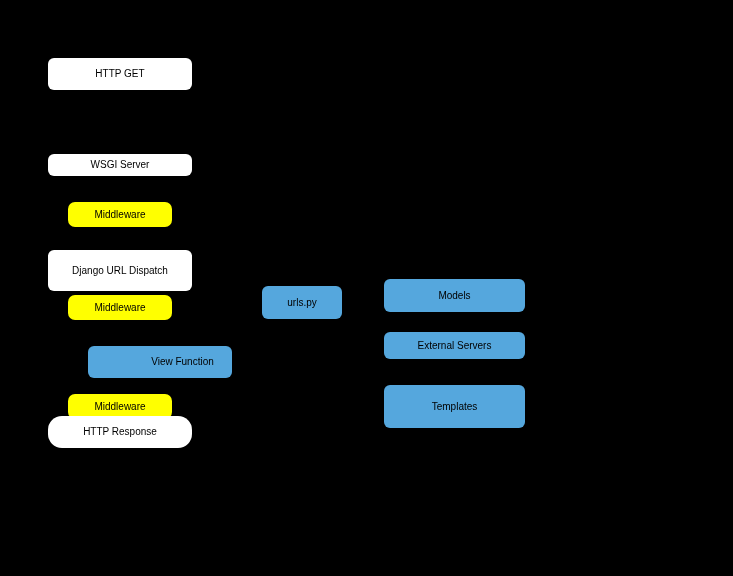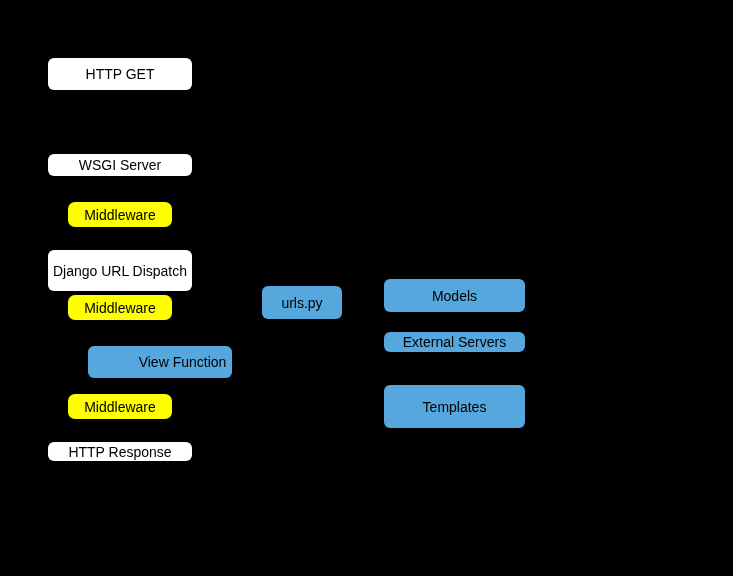--- a/index.html
+++ b/index.html
@@ -19,41 +19,41 @@
     background: #000000;
     overflow: hidden;
   }
   .node {
     position: absolute;
     display: flex;
     align-items: center;
     justify-content: center;
     box-sizing: border-box;
     color: #000000;
-    font-size: 14px;
+    font-size: 10px;
     line-height: 1;
     border-radius: 6px;
     white-space: nowrap;
   }
   .node.white  { background: #ffffff; }
   .node.yellow { background: #ffff00; border-radius: 7px; }
   .node.blue   { background: #55a7dd; margin-left: 40px; }
 
   
   .n-http-get            { left: 48px;  top: 58px;  width: 144px; height: 32px; }
   .n-wsgi-server         { left: 48px;  top: 154px; width: 144px; height: 22px; }
   .n-middleware-1        { left: 68px;  top: 202px; width: 104px; height: 25px; }
   .n-django-url-dispatch { left: 48px;  top: 250px; width: 144px; height: 41px; }
   .n-middleware-2        { left: 68px;  top: 295px; width: 104px; height: 25px; }
   .n-urls-py             { left: 222px; top: 286px; width: 80px;  height: 33px; }
   .n-view-function       { left: 48px;  top: 346px; width: 144px; height: 32px; padding-left: 45px; }
   .n-middleware-3        { left: 68px;  top: 394px; width: 104px; height: 25px; }
-  .n-http-response       { left: 48px;  top: 442px; width: 144px; height: 19px; }
+  .n-http-response       { left: 48px;  top: 416px; width: 144px; height: 32px; border-radius: 14px; }
   .n-models              { left: 344px; top: 279px; width: 141px; height: 33px; }
-  .n-external-servers    { left: 344px; top: 332px; width: 141px; height: 20px; }
+  .n-external-servers    { left: 344px; top: 332px; width: 141px; height: 27px; }
   .n-templates           { left: 344px; top: 385px; width: 141px; height: 43px; }
 </style>
 </head>
 <body>
 
 <div class="canvas">
 
   <div class="node white n-http-get">HTTP GET</div>
 
   <div class="node white n-wsgi-server">WSGI Server</div>

